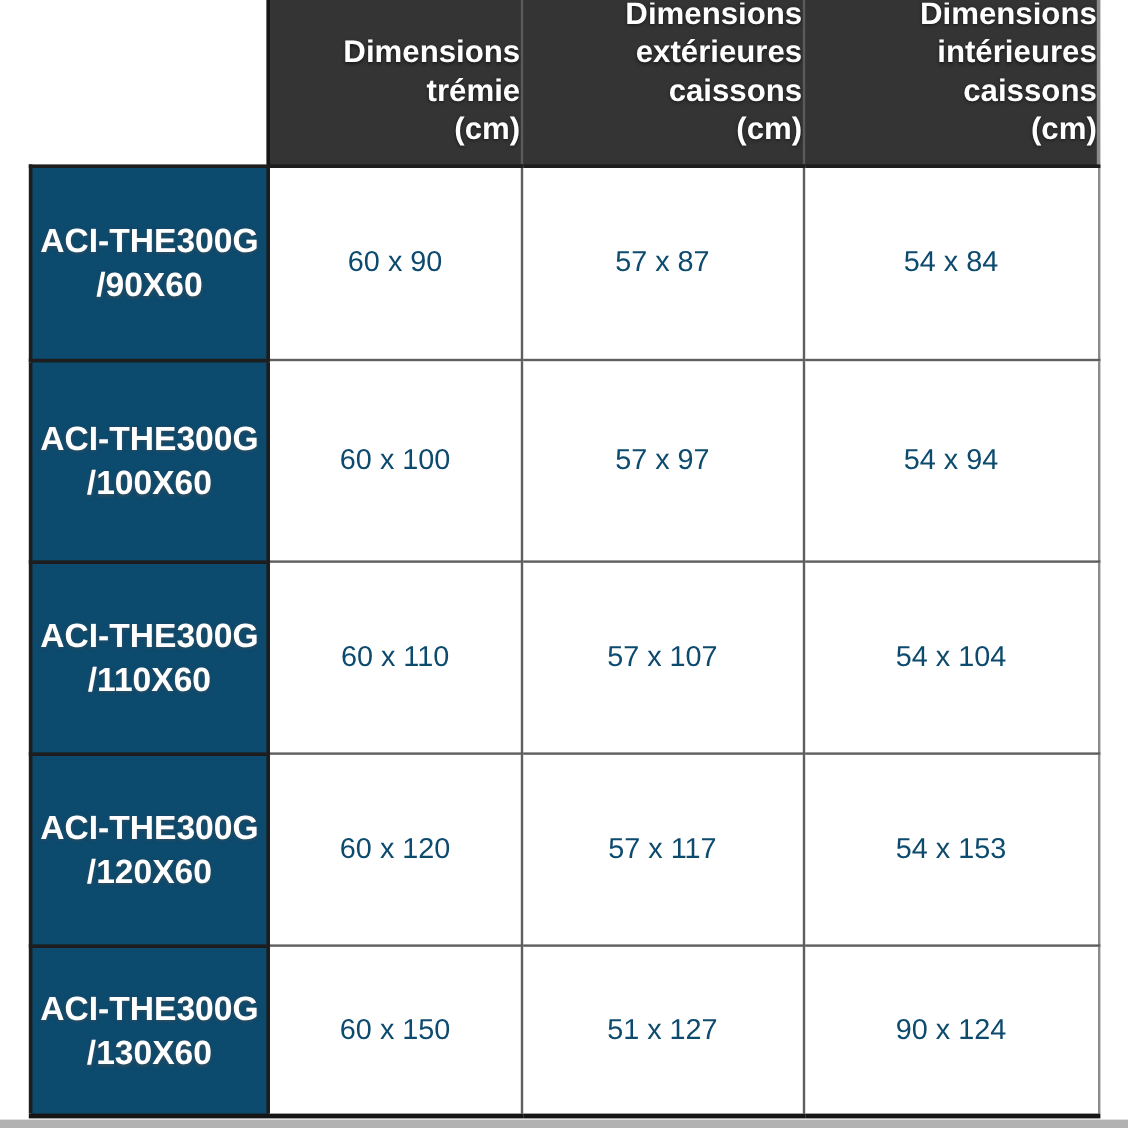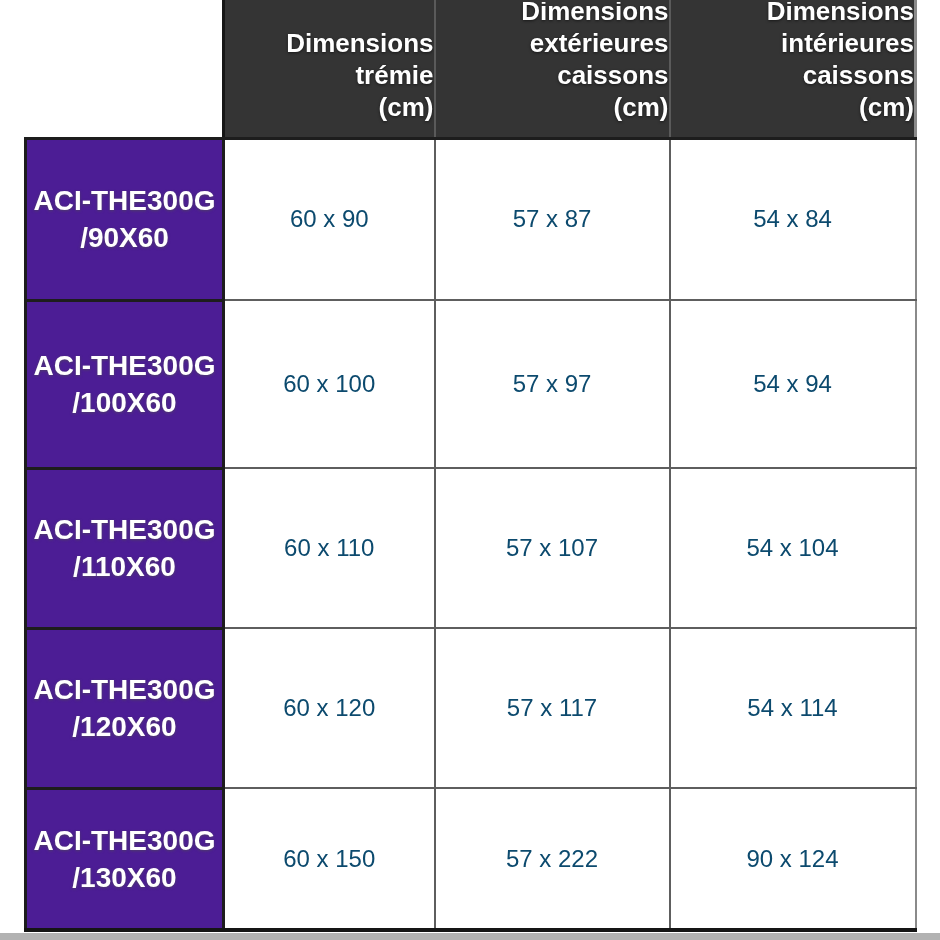--- a/index.html
+++ b/index.html
@@ -54,21 +54,21 @@
     overflow: hidden;
     text-shadow: 0 1px 3px rgba(0,0,0,0.55);
   }
   .hdr-line {
     line-height: 32px;
     white-space: nowrap;
     text-align: center;
   }
   
   td.code {
-    background: #4c1d95;
+    background: #0c4a6e;
     border: 3px solid #1d1d1d;
     color: #ffffff;
     font-size: 28px;
     font-weight: 700;
     text-align: center;
     vertical-align: middle;
     text-shadow: 0 1px 3px rgba(80,80,80,0.65);
   }
   .code-line {
     line-height: 37px;
@@ -167,29 +167,29 @@
       <td class="val last-col">54 x 104</td>
     </tr>
 
     <tr style="height:160px">
       <td class="code">
         <div class="code-line">ACI-THE300G</div>
         <div class="code-line">/120X60</div>
       </td>
       <td class="val">60 x 120</td>
       <td class="val">57 x 117</td>
-      <td class="val last-col">54 x 114</td>
+      <td class="val last-col">54 x 153</td>
     </tr>
 
     <tr style="height:142px" class="last-row">
       <td class="code">
         <div class="code-line">ACI-THE300G</div>
         <div class="code-line">/130X60</div>
       </td>
       <td class="val">60 x 150</td>
-      <td class="val">57 x 222</td>
+      <td class="val">51 x 127</td>
       <td class="val last-col">90 x 124</td>
     </tr>
   </tbody>
     </table>
 
   <div class="bottom-strip"></div>
 </div>
 
 </body></html>

